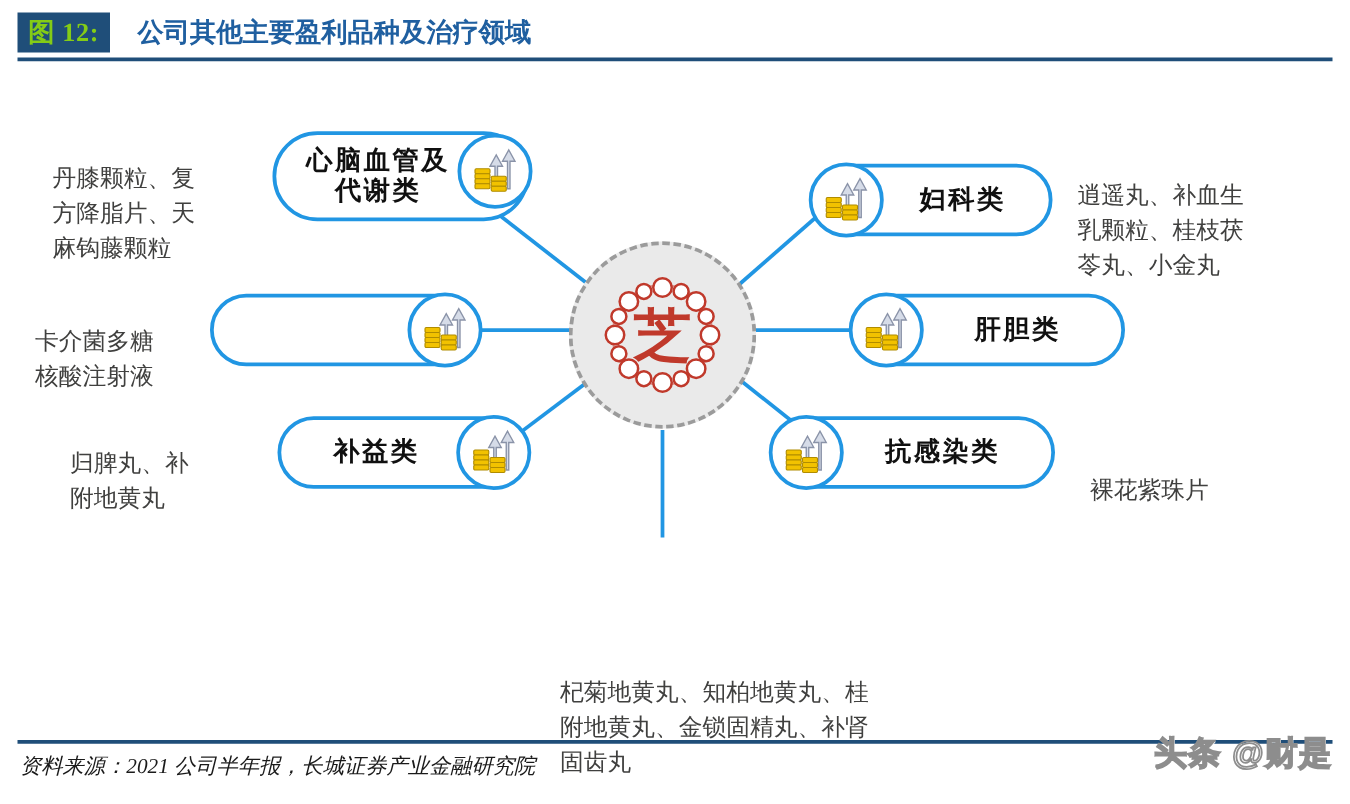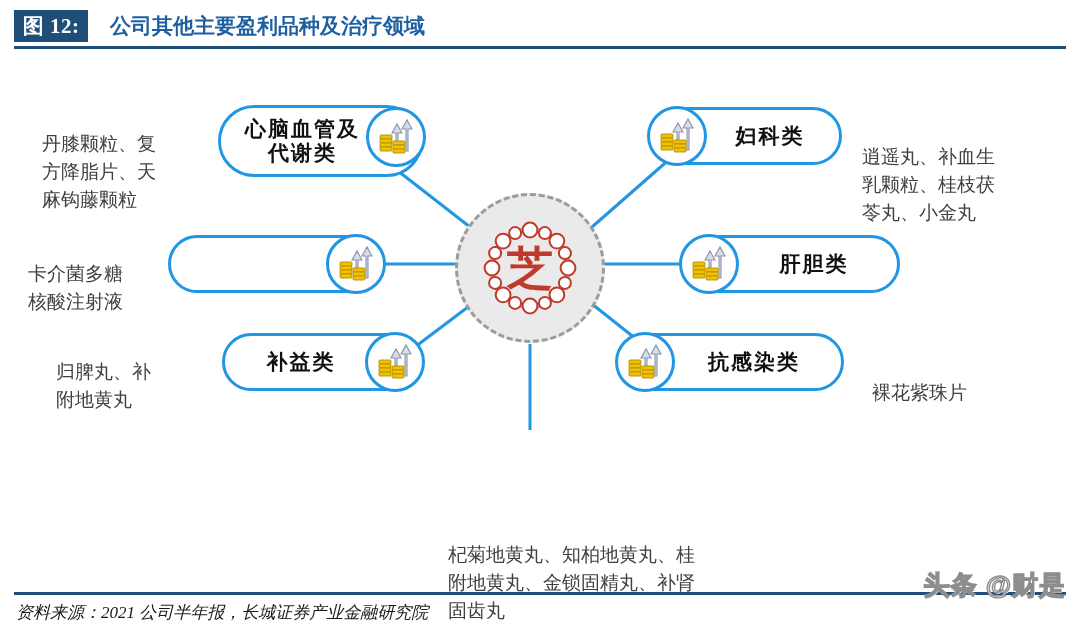--- a/index.html
+++ b/index.html
@@ -24,21 +24,21 @@
     width: 1052px;
     height: 36px;
   }
   #fig-tag {
     position: absolute;
     left: 0;
     top: 0;
     height: 32px;
     min-width: 74px;
     background: #1f4e79;
-    color: #ffffff;
+    color: #84cc16;
     font-size: 21px;
     font-weight: bold;
     line-height: 32px;
     text-align: center;
     padding: 0 7px;
     box-sizing: border-box;
     letter-spacing: 0.5px;
     font-family: "Liberation Serif", "DejaVu Serif", serif;
   }
   #fig-title {
@@ -171,21 +171,21 @@
     top: 601px;
     color: #1a1a1a;
     font-size: 17px;
     font-style: italic;
     white-space: nowrap;
     font-family: "Liberation Serif", "DejaVu Serif", serif;
   }
   #watermark {
     position: absolute;
     right: 14px;
-    top: 568px;
+    top: 585px;
     font-size: 26px;
     font-weight: bold;
     color: rgba(255,255,255,0.0);
     -webkit-text-stroke: 1.4px #8d8d8d;
     letter-spacing: 1px;
     text-shadow: 1px 1px 0 #ffffff;
     font-family: "Liberation Sans", "DejaVu Sans", sans-serif;
     white-space: nowrap;
   }
 </style>
@@ -256,21 +256,21 @@
             <rect x="4" y="26" width="12" height="4" rx="1"></rect>
             <rect x="4" y="30" width="12" height="4" rx="1"></rect>
             <rect x="17" y="24" width="12" height="4" rx="1"></rect>
             <rect x="17" y="28" width="12" height="4" rx="1"></rect>
             <rect x="17" y="32" width="12" height="4" rx="1"></rect>
           </g>
         </svg>
       </div>
     </div>
 
-    <div class="node icon-left" style="left:650px; top:55px; width:192px;">
+    <div class="node icon-left" style="left:650px; top:79px; width:192px;">
       <div class="node-label" style="padding-left:52px;">妇科类</div>
       <div class="node-icon at-left">
         <svg viewBox="0 0 40 40">
           <g fill="#d6dce8" stroke="#8a93a8" stroke-width="1.1">
             <path d="M20 34 V16 l-4 0 L21 7 L26 16 l-4 0 V34 Z"></path>
             <path d="M30 34 V12 l-4 0 L31 3 L36 12 l-4 0 V34 Z"></path>
           </g>
           <g fill="#f2c200" stroke="#b08c00" stroke-width="0.9">
             <rect x="4" y="18" width="12" height="4" rx="1"></rect>
             <rect x="4" y="22" width="12" height="4" rx="1"></rect>

